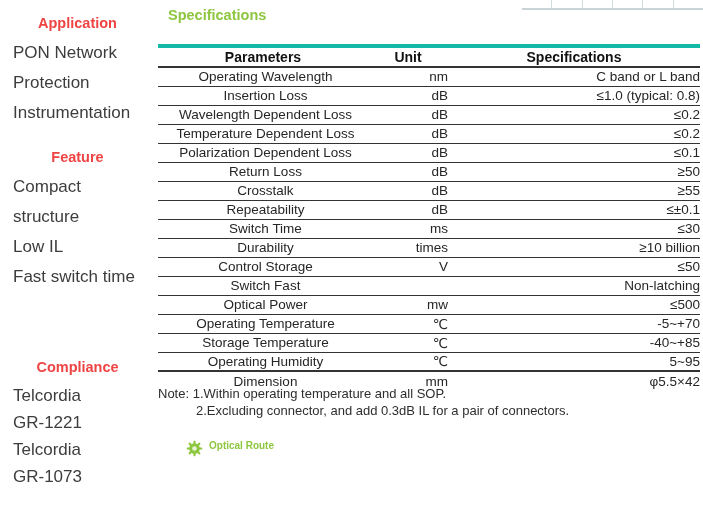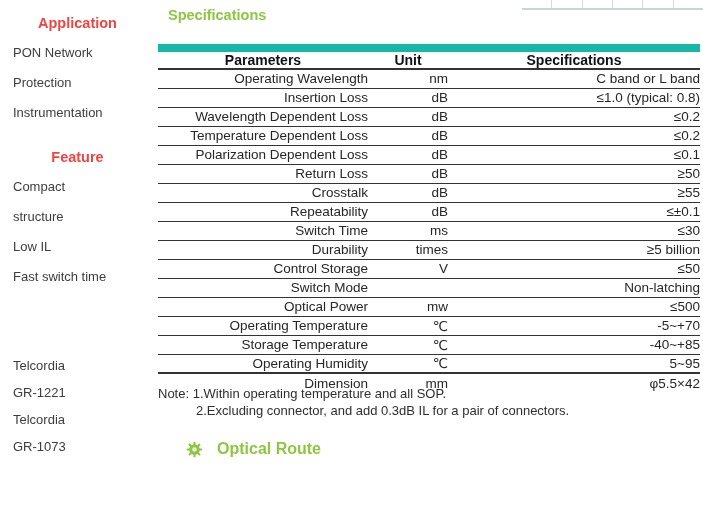--- a/index.html
+++ b/index.html
@@ -17,54 +17,54 @@
   }
   .edge-grid .cell { flex:1; border-right:1px solid #d2dcdf; }
   .edge-grid .cell:last-child { border-right:none; }
 
   
   .sidebar { position:absolute; left:0; top:0; width:158px; padding-top:8px; }
   .sb-heading {
     width:155px; text-align:center; font-weight:bold; font-size:14.5px;
     line-height:30px; color:#ef4444;
   }
-  .sb-item { font-size:13px; line-height:30px; padding-left:13px; color:#3d3d3d; }
+  .sb-item { font-size:17px; line-height:30px; padding-left:13px; color:#3d3d3d; }
   .sec-1 { margin-top:14px; }
   .sec-2 { margin-top:60px; }
   .sec-2 .sb-item { line-height:27px; }
 
   
   .spec-heading {
     position:absolute; left:168px; top:7px; font-size:14.5px;
     font-weight:bold; color:#8dc63f;
   }
   table.spec {
     position:absolute; left:158px; top:44px; width:542px;
     border-collapse:collapse; table-layout:fixed;
-    border-top:8px solid #14b8a6; font-size:13.5px; color:#262626;
+    border-top:4px solid #14b8a6; font-size:13.5px; color:#262626;
   }
   table.spec col.c-param { width:210px; }
   table.spec col.c-unit  { width:80px;  }
   table.spec col.c-spec  { width:252px; }
   table.spec th {
     height:21px; font-size:14px; font-weight:bold; text-align:center;
     border-bottom:2px solid #333; color:#111;
   }
   table.spec td { height:19px; border-bottom:1px solid #333; white-space:nowrap; overflow:hidden; }
-  table.spec td.param { text-align:right; padding-left:5px;margin-top:20px; }
+  table.spec td.param { text-align:center; padding-left:5px;margin-top:20px; }
   table.spec td.unit, table.spec td.spec { text-align:right; }
   table.spec tbody tr:nth-last-child(2) td { border-bottom:2px solid #333; }
   table.spec tbody tr:last-child td { border-bottom:none; }
 
   .notes { position:absolute; left:158px; top:386px; font-size:13px; color:#2e2e2e; line-height:16.5px; }
   .notes .indent { padding-left:38px; }
 
   .optical-route {
-    position:absolute; left:186px; top:440px; display:flex; align-items:flex-end;
-    gap:14px; font-size:16px; font-weight:bold; color:#8dc63f;
+    position:absolute; left:186px; top:440px; display:flex; align-items:flex-start;
+    gap:6px; font-size:10px; font-weight:bold; color:#8dc63f;
   }
   .gear { display:inline-flex; width:17px; height:17px; }
 </style>
 </head>
 <body>
 
 <div class="page">
 
   <div class="edge-grid">
     <div class="cell"></div>
@@ -83,20 +83,21 @@
         <div class="sb-item">Instrumentation</div>
       </div>
       <div class="sb-section sec-1">
         <div class="sb-heading">Feature</div>
         <div class="sb-item">Compact</div>
         <div class="sb-item">structure</div>
         <div class="sb-item">Low IL</div>
         <div class="sb-item">Fast switch time</div>
       </div>
       <div class="sb-section sec-2">
+        <div class="sb-heading">Compliance</div>
         <div class="sb-item">Telcordia</div>
         <div class="sb-item">GR-1221</div>
         <div class="sb-item">Telcordia</div>
         <div class="sb-item">GR-1073</div>
       </div>
     </aside>
 
   <main>
     <h2 class="spec-heading">Specifications</h2>
 
@@ -155,29 +156,29 @@
             <td class="spec">≤±0.1</td>
           </tr>
           <tr>
             <td class="param">Switch Time</td>
             <td class="unit">ms</td>
             <td class="spec">≤30</td>
           </tr>
           <tr>
             <td class="param">Durability</td>
             <td class="unit">times</td>
-            <td class="spec">≥5 billion</td>
+            <td class="spec">≥10 billion</td>
           </tr>
           <tr>
             <td class="param">Control Storage</td>
             <td class="unit">V</td>
             <td class="spec">≤50</td>
           </tr>
           <tr>
-            <td class="param">Switch Mode</td>
+            <td class="param">Switch Fast</td>
             <td class="unit"></td>
             <td class="spec">Non-latching</td>
           </tr>
           <tr>
             <td class="param">Optical Power</td>
             <td class="unit">mw</td>
             <td class="spec">≤500</td>
           </tr>
           <tr>
             <td class="param">Operating Temperature</td>

